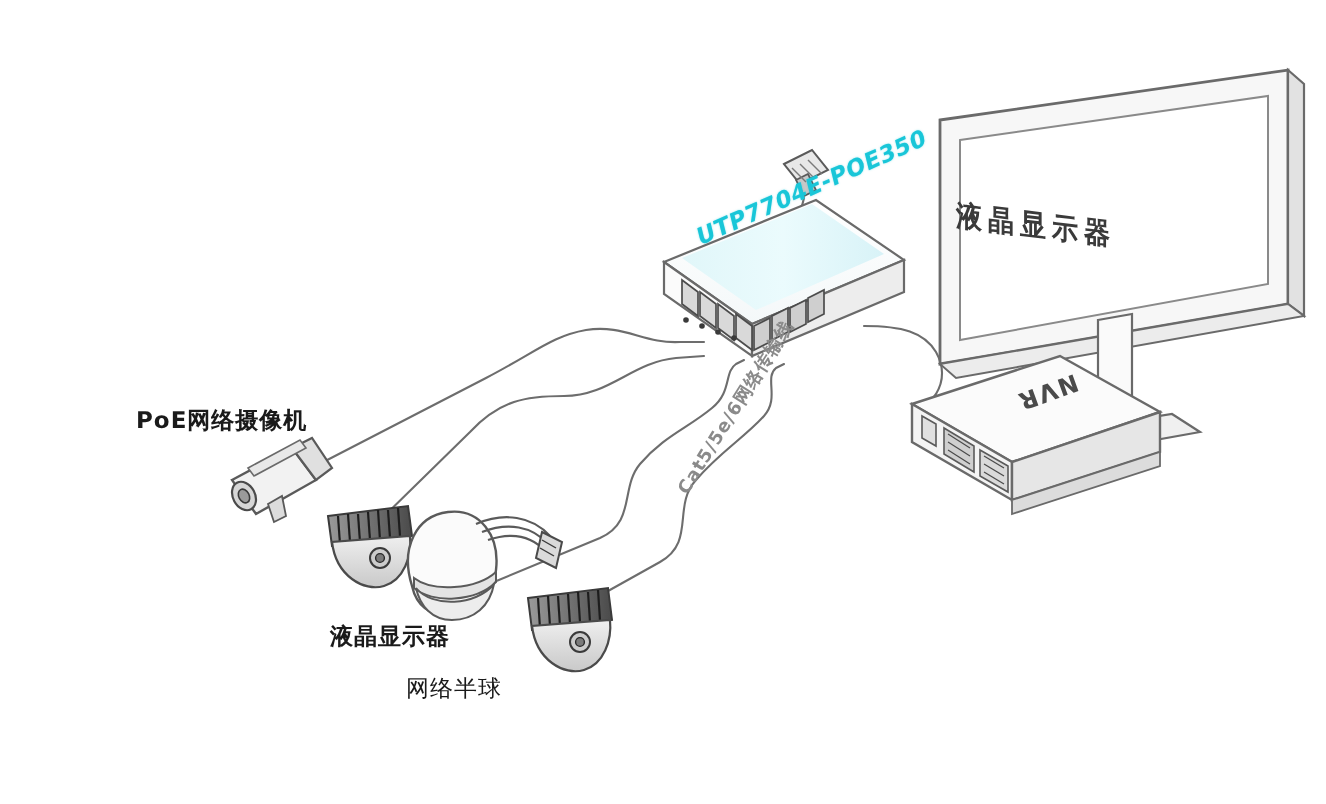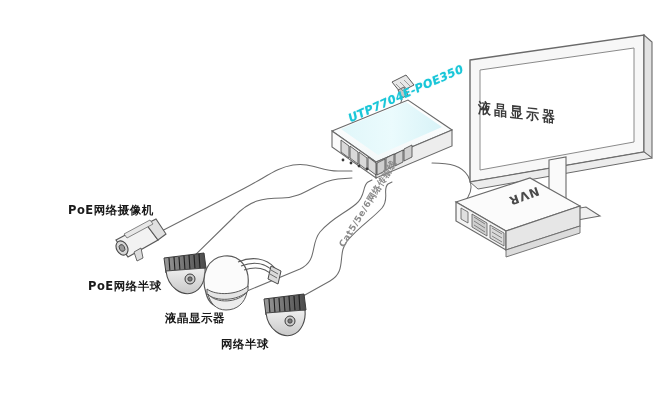--- a/index.html
+++ b/index.html
@@ -28,21 +28,21 @@
   .lbl {
     position: absolute;
     color: #1a1a1a;
     white-space: nowrap;
     font-family: "DejaVu Sans", "Liberation Sans", sans-serif;
     letter-spacing: 0.5px;
   }
   .lbl-cam-poe  { left: 68px;  top: 203px; font-size: 11.5px; font-weight: 600; }
   .lbl-dome-poe { left: 88px;  top: 279px; font-size: 11.5px; font-weight: 600; }
   .lbl-ptz      { left: 165px; top: 311px; font-size: 11.5px; font-weight: 600; }
-  .lbl-dome-net { left: 203px; top: 337px; font-size: 11.5px; font-weight: 700; margin-left: 18px; }
+  .lbl-dome-net { left: 203px; top: 337px; font-size: 11.5px; font-weight: 400; }
   .lbl-monitor  { left: 478px; top: 98px;  font-size: 13px;   font-weight: 700;
                   color: #3a3a3a; letter-spacing: 3px;
                   transform: skewY(7deg) scaleY(1.12); transform-origin: left top; }
   .lbl-nvr      { left: 508px; top: 189px; font-size: 12px; font-weight: 700;
                   color: #4a4a4a; letter-spacing: 1px;
                   transform: rotate(-200deg); transform-origin: center; }
   .lbl-switch   { left: 347px; top: 112px; font-size: 11.5px; font-weight: 800;
                   color: #19c6d8; letter-spacing: 0.3px;
                   transform: rotate(-24deg) skewX(-10deg); transform-origin: left top;
                   text-shadow: 0 0 1px rgba(25,198,216,0.5); }
@@ -267,21 +267,20 @@
       <path d="M 266,313 C 268,330 282,338 292,335 C 302,332 306,320 305,310 Z" fill="url(#domeGrad)" stroke="#4a4a4a" stroke-width="1.1"></path>
 
       <circle cx="290" cy="321" r="5" fill="#cccccc" stroke="#3a3a3a" stroke-width="1"></circle>
       <circle cx="290" cy="321" r="2.2" fill="#7a7a7a" stroke="#2a2a2a" stroke-width="0.7"></circle>
     </g>
 
   </svg>
 
   <div class="lbl lbl-cam-poe">PoE网络摄像机</div>
 
-  <div class="lbl lbl-dome-poe">PoE网络半球</div>
 
   <div class="lbl lbl-ptz">液晶显示器</div>
 
   <div class="lbl lbl-dome-net">网络半球</div>
 
   <div class="lbl lbl-monitor">液晶显示器</div>
 
   <div class="lbl lbl-nvr">NVR</div>
 
   <div class="lbl lbl-switch">UTP7704E-POE350</div>

